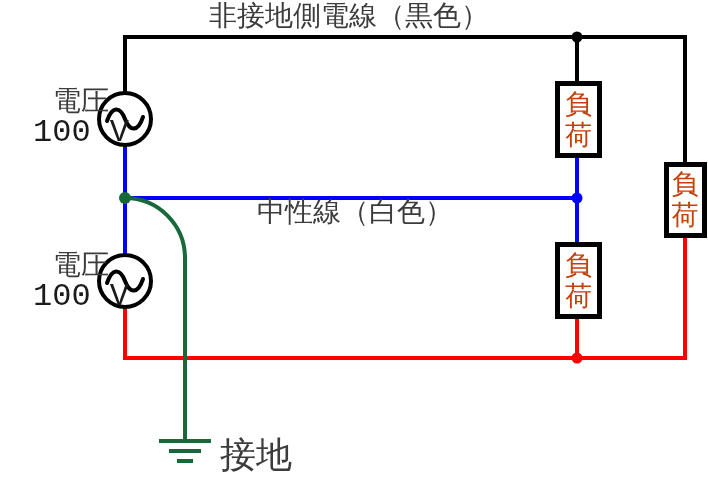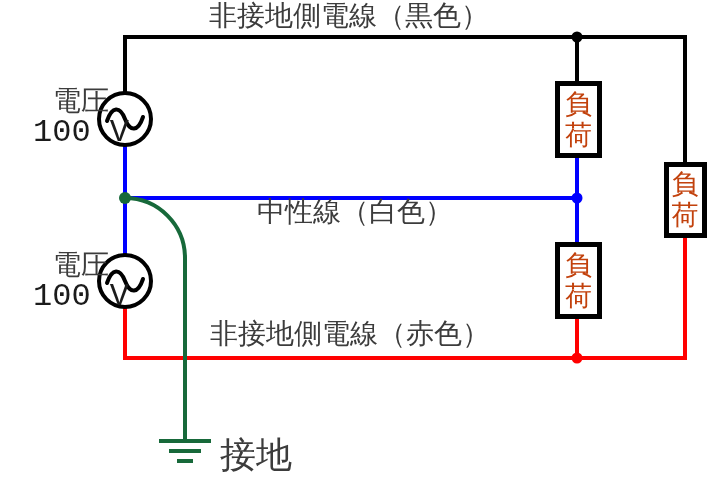--- a/index.html
+++ b/index.html
@@ -88,21 +88,20 @@
 
     <rect x="557.5" y="83.5" width="42" height="72" fill="#ffffff" stroke-width="5" stroke="#000000"></rect>
     <rect x="557.5" y="244.5" width="42" height="72" fill="#ffffff" stroke-width="5" stroke="#000000"></rect>
     <rect x="666.5" y="164.5" width="38" height="71" fill="#ffffff" stroke-width="5" stroke="#000000"></rect>
   </svg>
 
   <div class="wire-label" style="left:174px;top:1px;width:350px;">非接地側電線（黒色）</div>
 
   <div class="wire-label" style="left:180px;top:161px;width:350px;margin-top:36px;">中性線（白色）</div>
 
-  <div class="wire-label" style="left:175px;top:319px;width:350px;">非接地側電線（赤色）</div>
 
   <div class="source-label" style="top:85px;">
     <span class="cap">電圧</span>
     <span class="val">100 V</span>
   </div>
 
   <div class="source-label" style="top:249px;">
     <span class="cap">電圧</span>
     <span class="val">100 V</span>
   </div>

